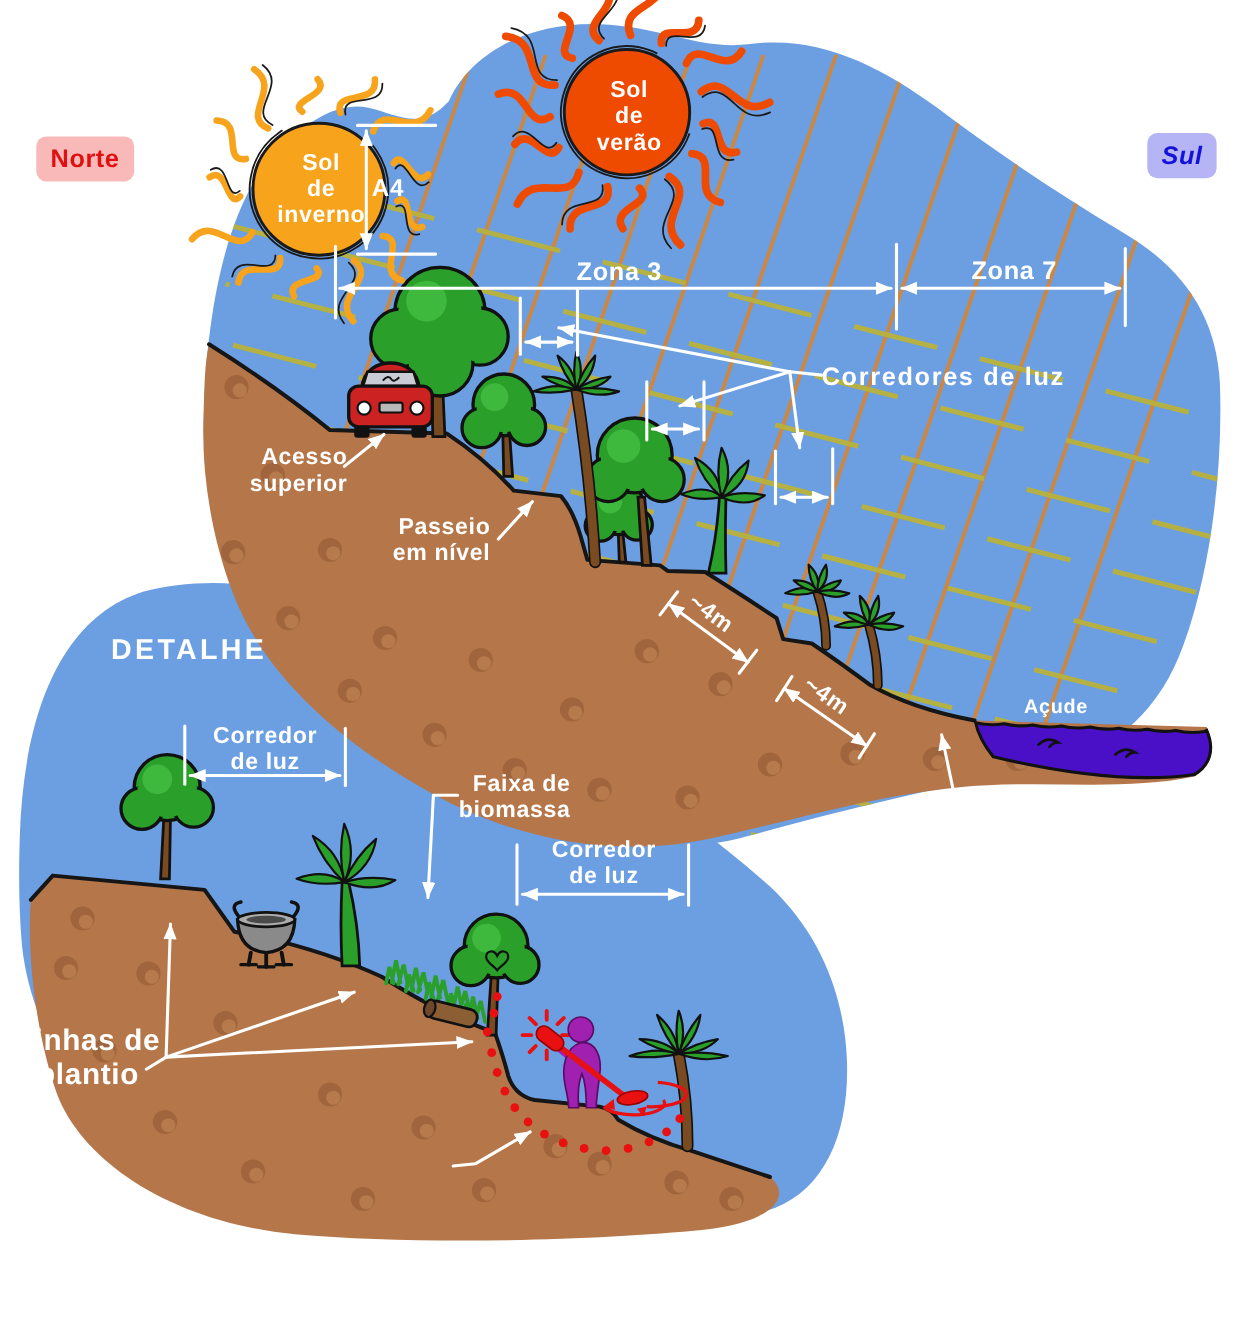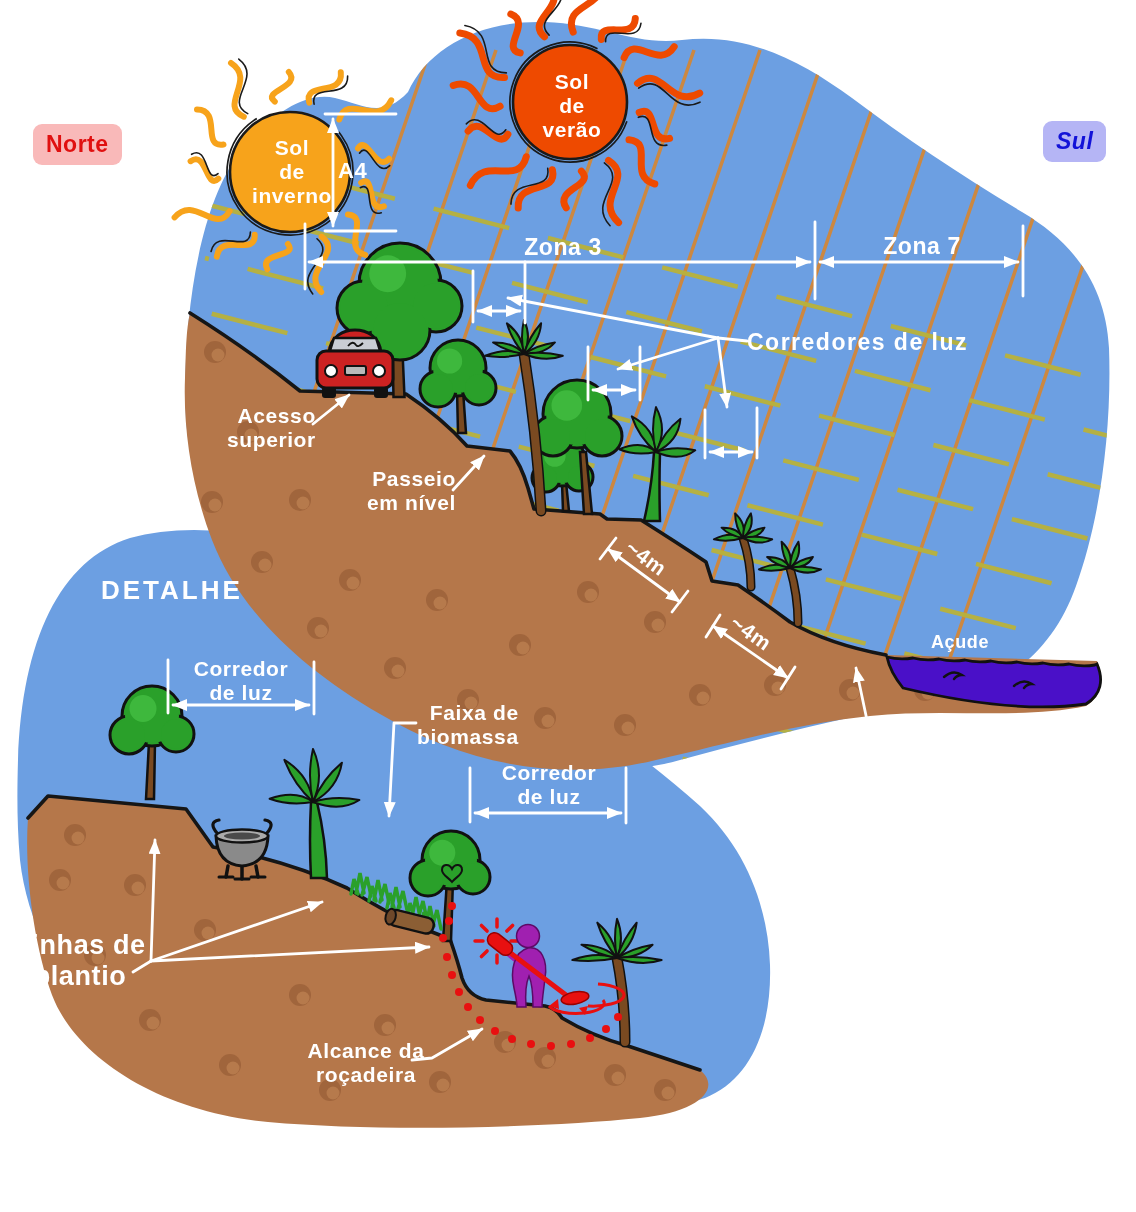--- a/index.html
+++ b/index.html
@@ -462,33 +462,31 @@
 <div class="lbl center" style="left:572px;top:106px;font-size:21px">Sol
 de
 verão</div>
 
 <div class="lbl left" style="left:338px;top:158px;font-size:22px">A4</div>
 <div class="lbl center" style="left:563px;top:247px;font-size:23px">Zona 3</div>
 <div class="lbl center" style="left:922px;top:246px;font-size:23px">Zona 7</div>
 <div class="lbl left" style="left:747px;top:329px;font-size:23px;letter-spacing:1.5px">Corredores de luz</div>
 <div class="lbl left" style="left:227px;top:404px;font-size:21px">Acesso
 superior</div>
-<div class="lbl left" style="left:367px;top:467px;font-size:21px">Passeio
+<div class="lbl left" style="left:357px;top:467px;font-size:21px">Passeio
 em nível</div>
 <div class="lbl center" style="left:646px;top:558px;font-size:21px;transform:translate(-50%,-50%) rotate(36deg)">~4m</div>
 <div class="lbl center" style="left:751px;top:633px;font-size:21px;transform:translate(-50%,-50%) rotate(35deg)">~4m</div>
 <div class="lbl left" style="left:931px;top:632px;font-size:18px">Açude</div>
 <div class="lbl left" style="left:898px;top:724px;font-size:21px">Acesso
 inferior</div>
 
 <div class="lbl left" style="left:101px;top:576px;font-size:26px;letter-spacing:3px">DETALHE</div>
 <div class="lbl center" style="left:241px;top:681px;font-size:21px">Corredor
 de luz</div>
 <div class="lbl left" style="left:417px;top:701px;font-size:21px">Faixa de
 biomassa</div>
 <div class="lbl center" style="left:549px;top:785px;font-size:21px">Corredor
 de luz</div>
 <div class="lbl center" style="left:80px;top:961px;font-size:27px">Linhas de
 plantio</div>
-<div class="lbl center" style="left:366px;top:1063px;font-size:21px">Alcance da
-roçadeira</div>
 
 </div>
 
 </body></html>

